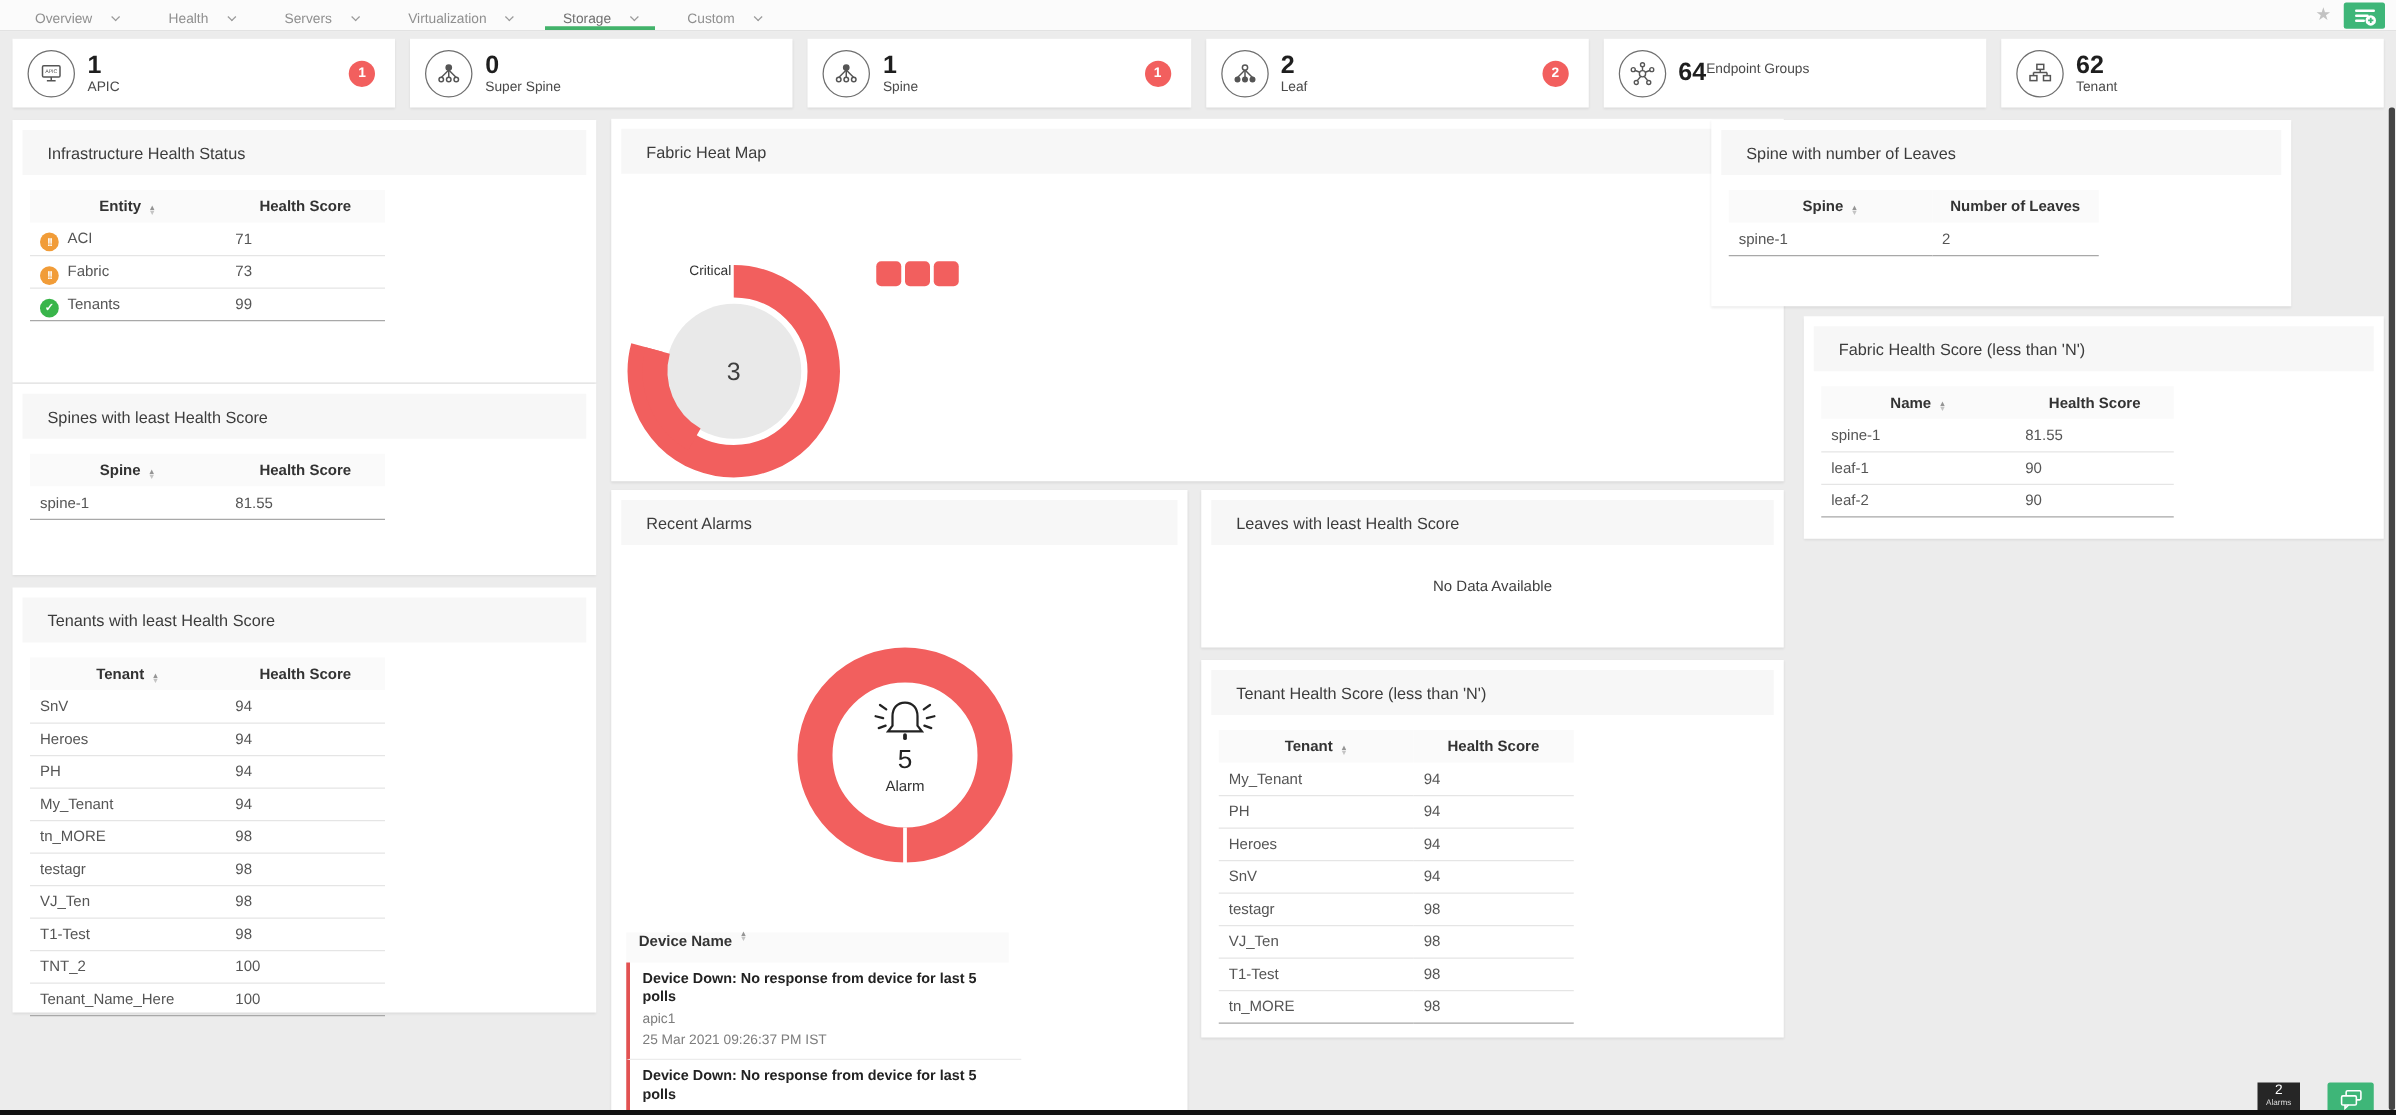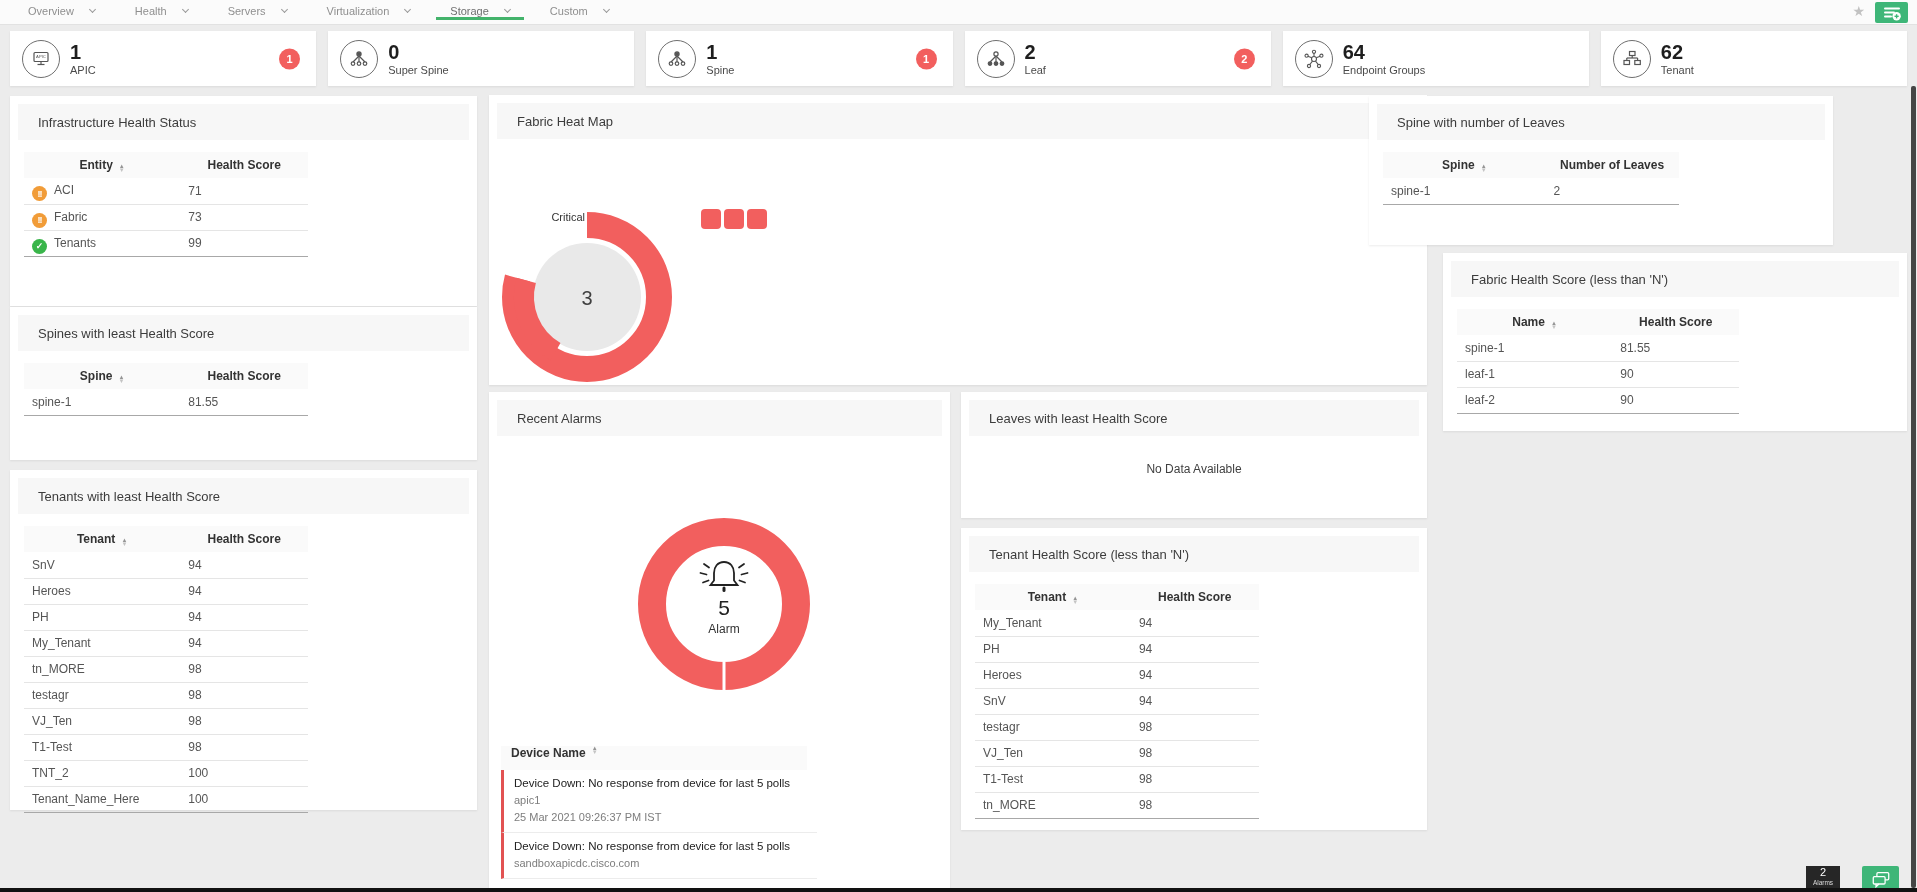--- a/index.html
+++ b/index.html
@@ -1,20 +1,20 @@
 <!DOCTYPE html>
 <html><head>
 <meta charset="utf-8">
 <style>
   *{box-sizing:border-box;margin:0;padding:0}
   html,body{width:1917px;height:892px}
   body{position:relative;background:#ececec;font-family:"Liberation Sans",sans-serif;overflow:hidden;-webkit-font-smoothing:antialiased}
 
   
-  .navbar{position:absolute;top:0;left:0;right:0;height:25px;background:#fbfbfb;border-bottom:1px solid #e2e2e2;display:flex;align-items:center;padding-left:14px;z-index:5}
+  .navbar{position:absolute;top:0;left:0;right:0;height:25px;background:#fbfbfb;border-bottom:1px solid #e2e2e2;display:flex;align-items:flex-end;padding-left:14px;z-index:5}
   .nav-tab{display:flex;align-items:center;padding:0 14px;margin-right:12px;font-size:11px;color:#8f8f8f;cursor:pointer;border-bottom:3px solid transparent}
   .nav-tab .lbl{margin-right:16px}
   .nav-tab[data-active="true"]{border-bottom-color:#43b36b;color:#6f6f6f}
   .chev{width:5px;height:5px;border-right:1.2px solid #9a9a9a;border-bottom:1.2px solid #9a9a9a;transform:rotate(45deg);margin-top:-3px}
   .nav-star{position:absolute;right:52px;top:3px;font-size:14px;color:#c2c2c2;cursor:pointer}
   .nav-add{position:absolute;right:9px;top:2px;width:33px;height:21px;background:#3eb678;border-radius:2px;display:flex;align-items:center;justify-content:center;cursor:pointer}
 
   
   .cards{position:absolute;top:31px;left:10px;right:10px;height:55px;display:flex;gap:12px}
   .card{flex:1;background:#fff;display:flex;align-items:center;padding:0 12px;position:relative;box-shadow:0 1px 2px rgba(0,0,0,.08);cursor:pointer}
@@ -70,21 +70,21 @@
   .hm-sq{width:20px;height:20px;border-radius:4px;background:#f25f5e;cursor:pointer}
 
   
   .al-body{position:relative;height:456px}
   .al-donut{position:absolute;left:139px;top:80px;cursor:pointer}
   .al-num{position:absolute;left:139px;top:160px;width:176px;text-align:center;font-size:21px;color:#222}
   .al-word{position:absolute;left:139px;top:186px;width:176px;text-align:center;font-size:12px;color:#333}
   .alarm-head{position:absolute;left:4px;top:310px;width:306px;height:24px;background:#fafafa;display:flex;padding:0 10px;font-weight:bold;font-size:12px;color:#333}
   .alarm-list{position:absolute;left:4px;top:334px;width:316px}
   .alarm-item{border-left:3px solid #e25252;border-bottom:1px solid #ececec;padding:6px 6px 7px 10px;cursor:pointer}
-  .alarm-msg{font-size:11.5px;font-weight:normal;color:#222;line-height:15px}
+  .alarm-msg{font-size:11.5px;font-weight:bold;color:#222;line-height:15px}
   .alarm-dev{font-size:11px;color:#7d7d7d;line-height:15px;margin-top:2px}
   .alarm-time{font-size:11px;color:#7d7d7d;line-height:15px;margin-top:2px}
 
   .nodata{font-size:12px;color:#3f3f3f;text-align:center;margin-top:26px}
 
   
   .mini-badge{position:absolute;left:1806px;top:866px;width:34px;height:26px;background:#262626;color:#fff;display:flex;flex-direction:column;align-items:center;justify-content:flex-start;cursor:pointer;z-index:3}
   .mini-badge .n{font-size:11px;line-height:13px}
   .mini-badge .t{font-size:6.5px;line-height:7px;color:#ddd}
   .chat-btn{position:absolute;left:1862px;top:866px;width:37px;height:26px;background:#3eb678;border-radius:2px;display:flex;align-items:center;justify-content:center;cursor:pointer;z-index:3}
@@ -233,21 +233,21 @@
           <line x1="10.5" y1="14.2" x2="7.8" y2="17.5"></line>
           <line x1="13.5" y1="14.2" x2="16.2" y2="17.5"></line>
           <circle cx="12" cy="4.8" r="1.6"></circle>
           <circle cx="4.6" cy="8.7" r="1.6"></circle>
           <circle cx="19.4" cy="8.7" r="1.6"></circle>
           <circle cx="7" cy="19" r="1.6"></circle>
           <circle cx="17" cy="19" r="1.6"></circle>
         </svg>
 
       </span>
-      <span style="display:flex;flex-direction:column">
+      <span style="display:flex;flex-direction:row">
         <span class="card-val">64</span>
         <span class="card-label">Endpoint Groups</span>
       </span>
 
     </div>
 
     <div class="card">
       <span class="card-icon" data-icon="tenant-icon">
 
         <svg class="ic-tenant" width="24" height="24" viewBox="0 0 24 24" fill="none" stroke="#555" stroke-width="1.2">

